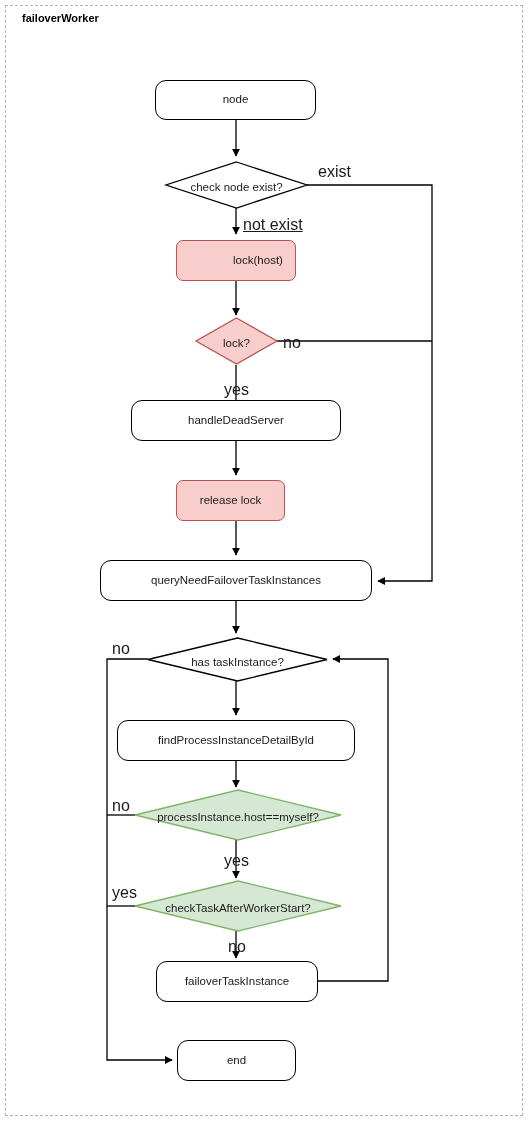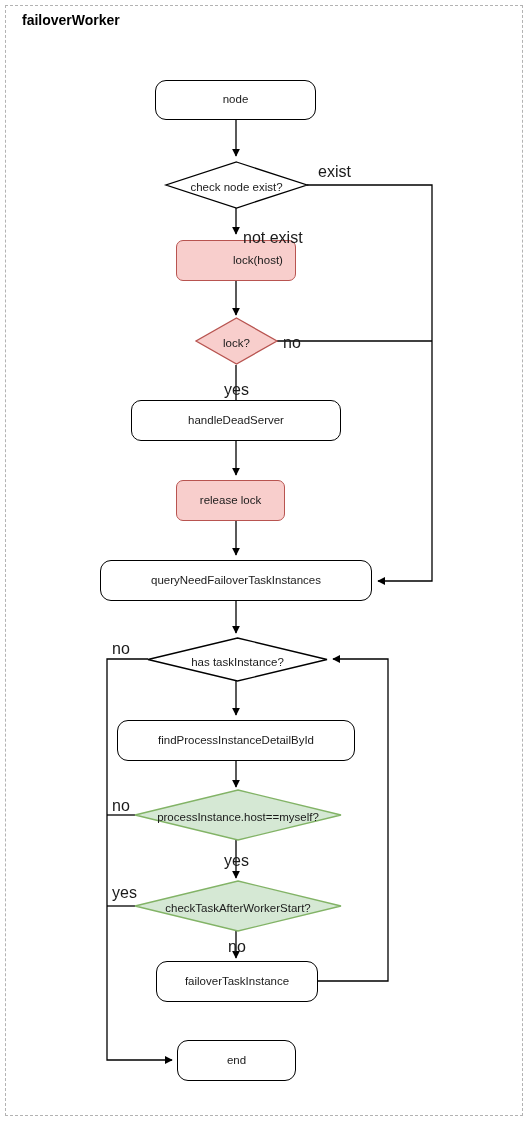--- a/index.html
+++ b/index.html
@@ -26,21 +26,21 @@
     width: 518px;
     height: 1111px;
     border: 1px dashed #b3b3b3;
     box-sizing: border-box;
     pointer-events: none;
   }
   #diagram-title {
     position: absolute;
     left: 22px;
     top: 12px;
-    font-size: 14px;
+    font-size: 11px;
     font-weight: bold;
     color: #000000;
     letter-spacing: 0px;
     white-space: nowrap;
   }
   .node {
     position: absolute;
     box-sizing: border-box;
     display: flex;
     align-items: center;
@@ -170,21 +170,21 @@
     <span>lock(host)</span>
   </div>
 
   <div class="diamond-wrap" style="left:196px; top:318px; width:81px; height:46px;">
     <svg width="81" height="46" viewBox="0 0 81 46">
       <polygon points="40.5,0 81,23 40.5,46 0,23" fill="#f8cecc" stroke="#b85450" stroke-width="1.3"></polygon>
     </svg>
     <div class="diamond-label">lock?</div>
   </div>
 
-  <div class="node rounded-box" style="left:131px; top:400px; width:210px; height:41px;border-radius:10px;">
+  <div class="node rounded-box" style="left:131px; top:400px; width:210px; height:41px;">
     <span>handleDeadServer</span>
   </div>
 
   <div class="node rounded-box pink" style="left:176px; top:480px; width:109px; height:41px;">
     <span>release lock</span>
   </div>
 
   <div class="node rounded-box" style="left:100px; top:560px; width:272px; height:41px;">
     <span>queryNeedFailoverTaskInstances</span>
   </div>
@@ -217,21 +217,21 @@
   <div class="node rounded-box" style="left:156px; top:961px; width:162px; height:41px;">
     <span>failoverTaskInstance</span>
   </div>
 
   <div class="node rounded-box" style="left:177px; top:1040px; width:119px; height:41px;">
     <span>end</span>
   </div>
 
   <div class="edge-label" style="left:318px; top:163px;">exist</div>
 
-  <div class="edge-label" style="left:243px; top:229px;">not exist</div>
+  <div class="edge-label" style="left:243px; top:216px;text-decoration:underline;">not exist</div>
 
   <div class="edge-label" style="left:283px; top:334px;">no</div>
 
   <div class="edge-label" style="left:224px; top:381px;">yes</div>
 
   <div class="edge-label" style="left:112px; top:640px;">no</div>
 
   <div class="edge-label" style="left:112px; top:797px;">no</div>
 
   <div class="edge-label" style="left:224px; top:852px;">yes</div>

